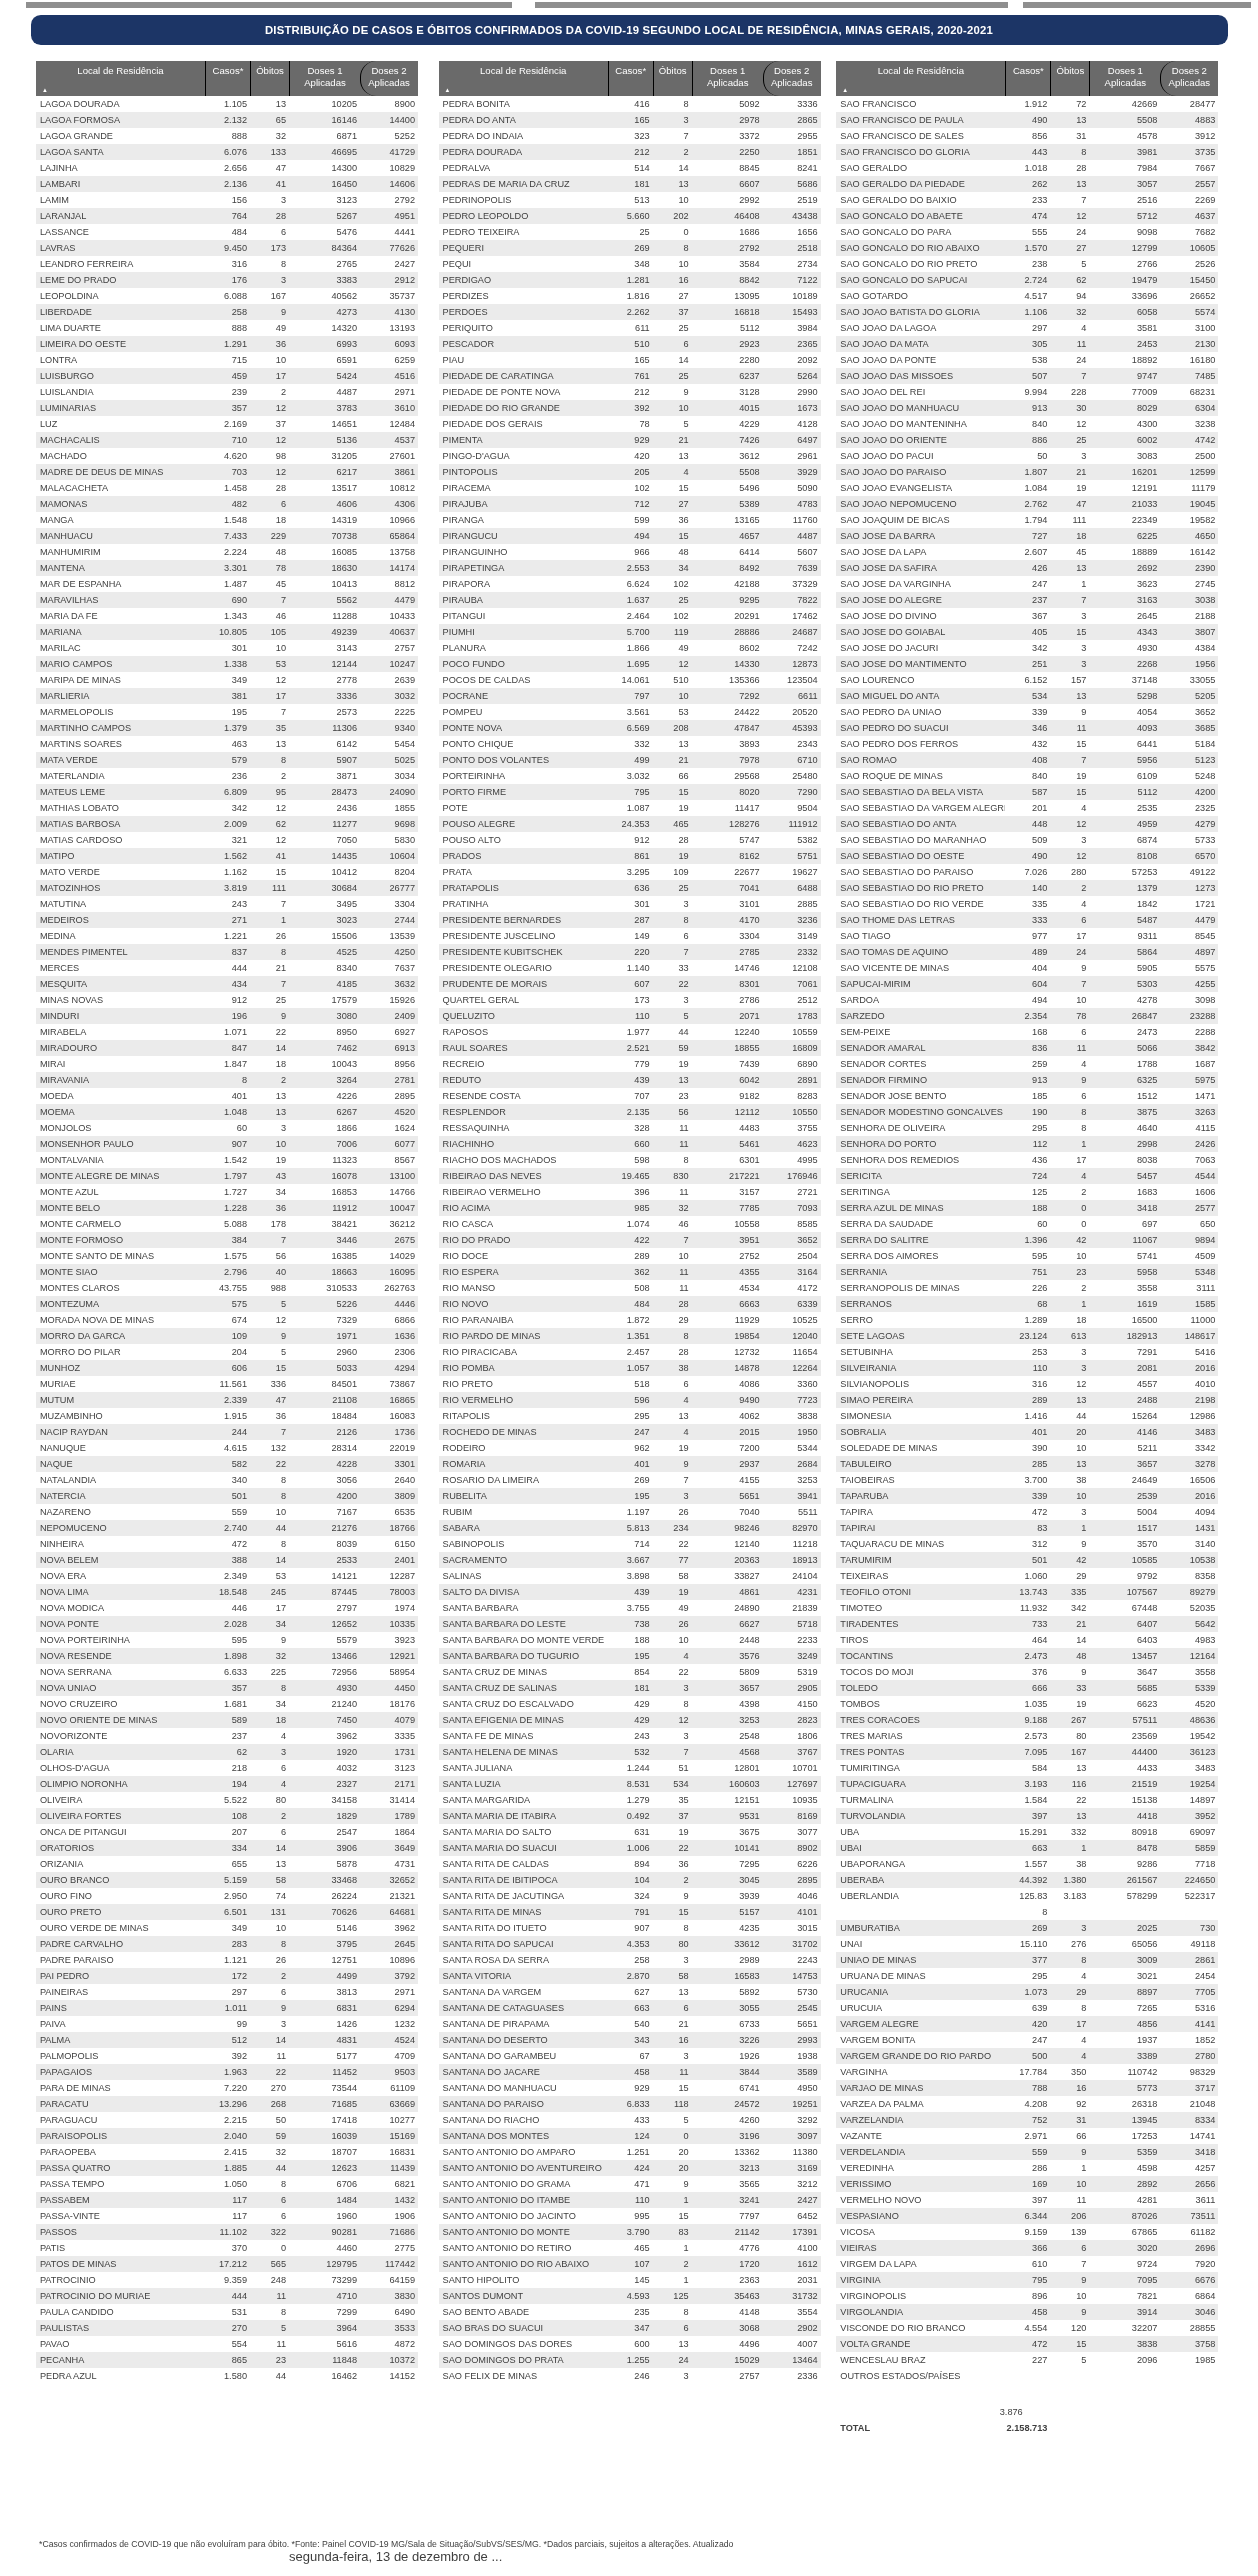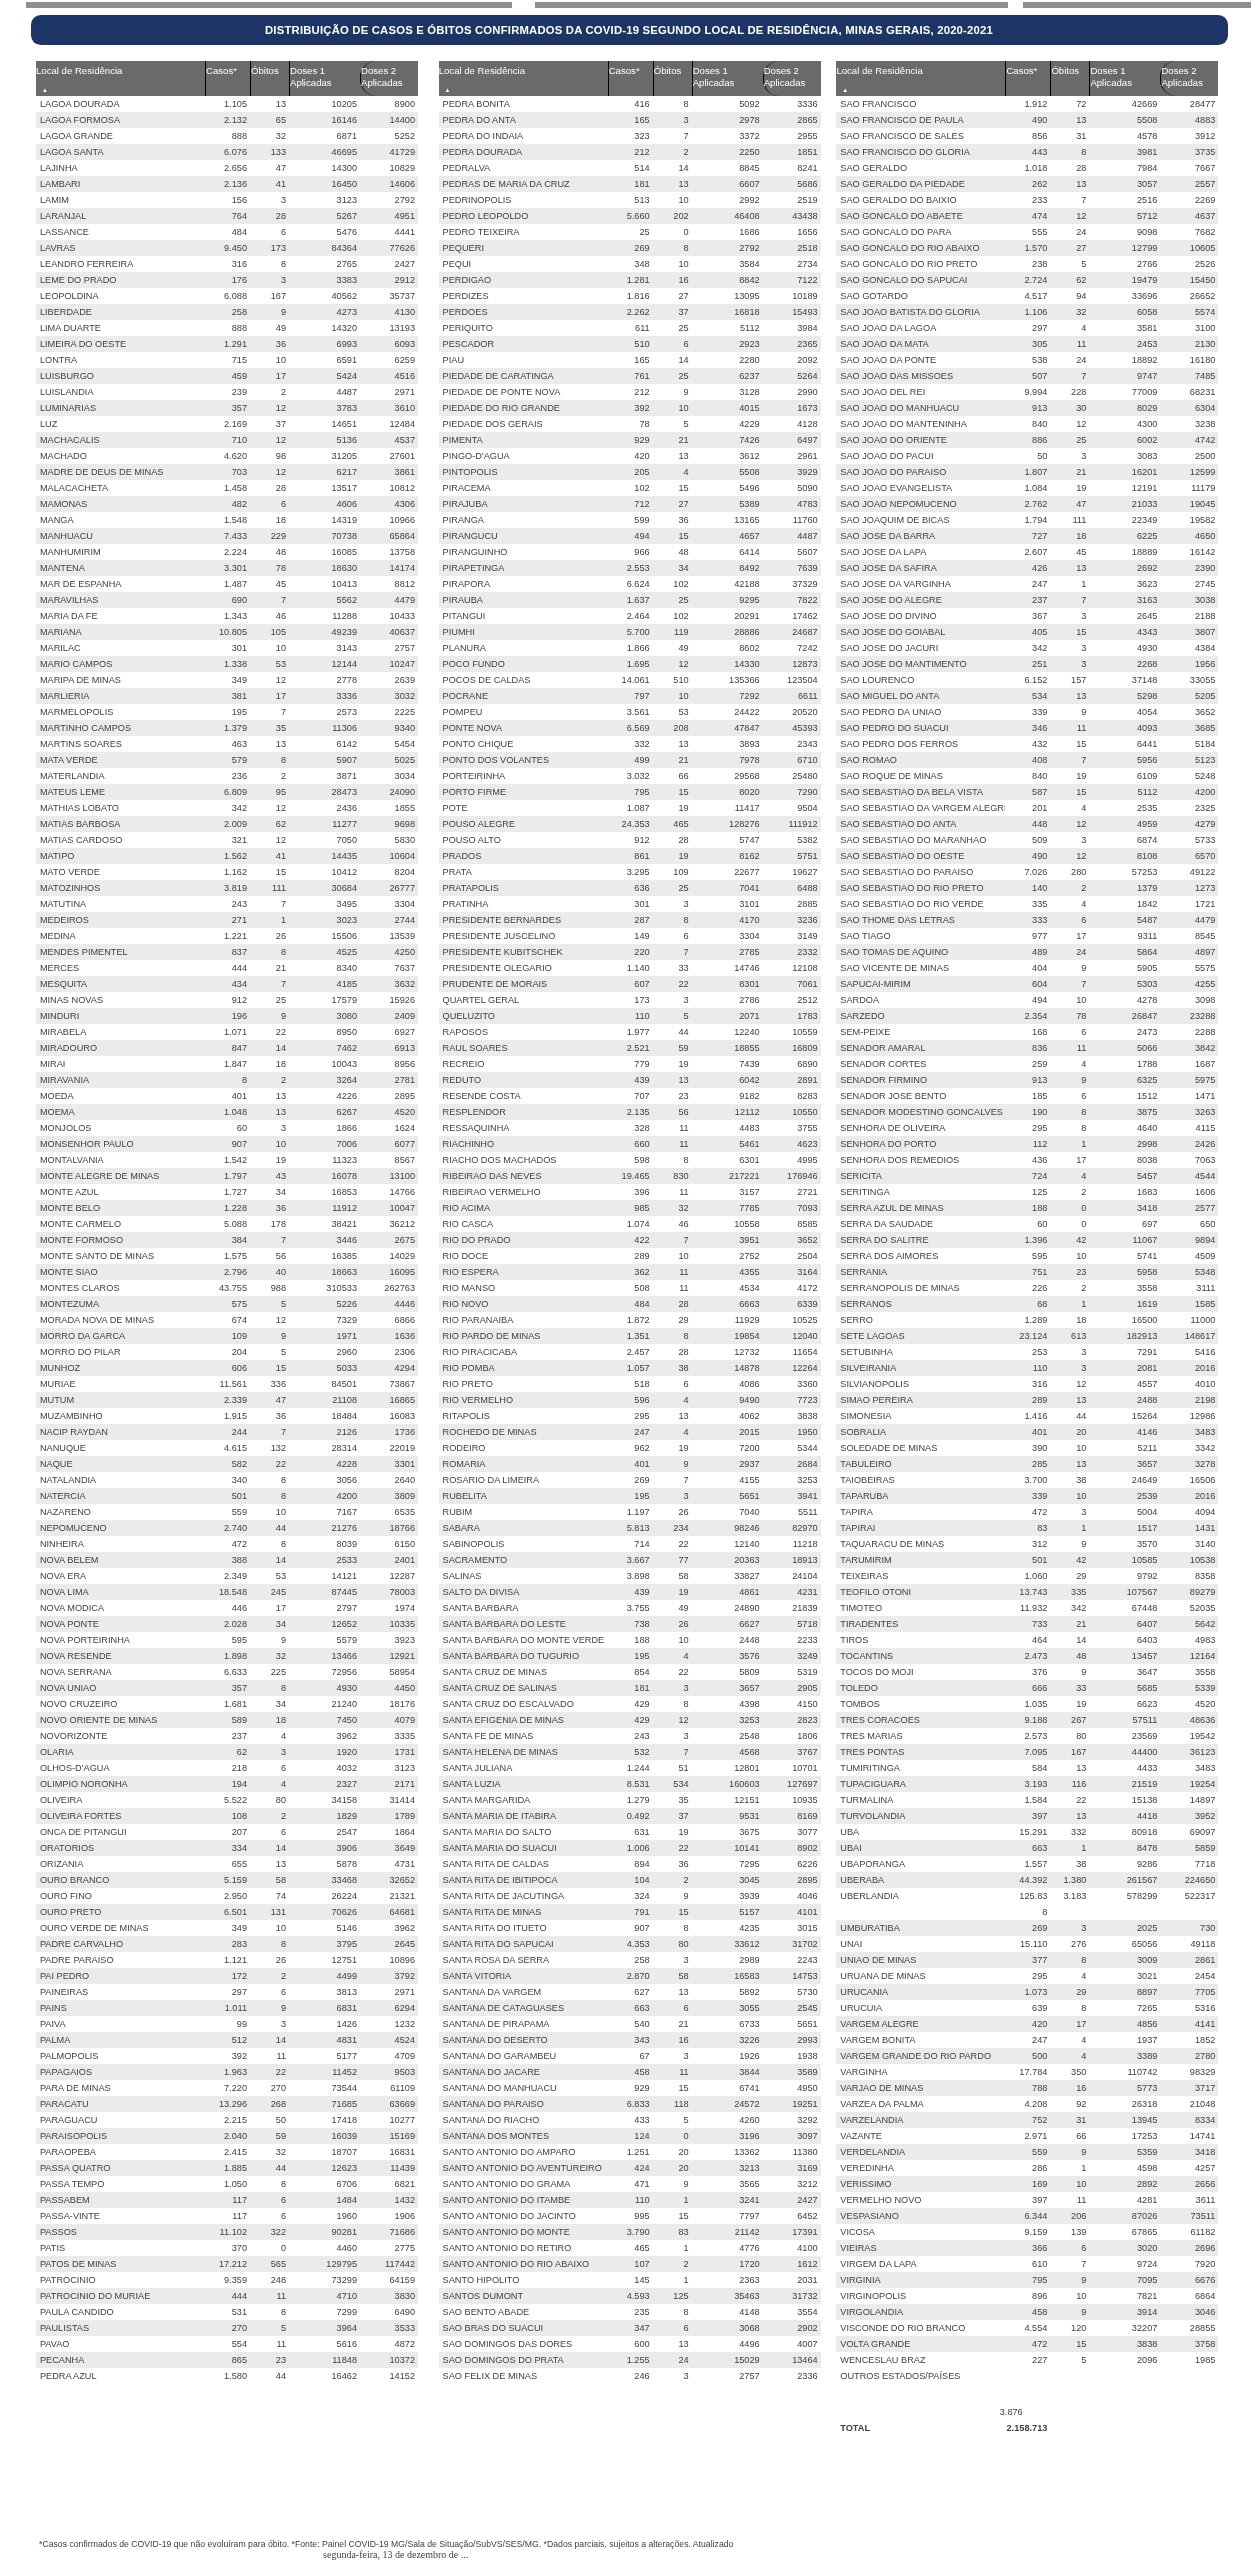--- a/index.html
+++ b/index.html
@@ -19,21 +19,21 @@
   }
   .tables{position:absolute;top:61px;left:0;display:flex;align-items:flex-start;}
   .tbl{width:382px;}
   .tbl.t0{margin-left:36px;}
   .tbl.t1{margin-left:20.7px;}
   .tbl.t2{margin-left:15.7px;}
   .thead{
     display:flex;background:#6a6a6a;color:#fff;height:35px;
     font-size:9.6px;position:relative;box-sizing:border-box;
   }
-  .th{box-sizing:border-box;padding-top:3.9px;text-align:left;line-height:11.8px;}
+  .th{box-sizing:border-box;padding-top:3.9px;text-align:center;line-height:11.8px;}
   .th + .th{border-left:1px solid #000000;}
   .th.local{width:169px;}
   .th.casos{width:45px;}
   .th.obitos{width:39px;}
   .th.d1{width:71px;}
   .th.d2{width:57px;border-radius:16px;}
   .sort{position:absolute;left:5.9px;bottom:2px;font-size:5.9px;line-height:5.9px;color:#fff;}
   .rows{width:382px;}
   .tr{display:flex;min-height:16px;line-height:16px;font-size:9.2px;color:#404040;background:#ffffff;}
   .tr:nth-child(even){background:#ebebeb;}
@@ -46,21 +46,21 @@
   .td.d2{width:57px;padding-right:2px;}
   .tr.row-outros{background:#ffffff !important;gap:27px;}
   .tr.row-total{background:#ffffff !important;font-weight:bold;}
   .tr.row-outros .td.casos{margin-right:-15.7px;margin-top:36px;}
   .tr.row-total .td.casos{margin-right:-23.6px;}
   .footer{
     position:absolute;left:39px;top:2539px;display:flex;align-items:center;
     color:#3f3f3f;white-space:nowrap;flex-direction:column;
   }
   .footer .note{font-size:8.7px;}
-  .footer .updated{font-size:10px;margin-left:19px;font-family:Liberation Serif, serif;}
+  .footer .updated{font-size:13px;margin-left:19px;}
 </style>
 </head>
 <body>
 
 <div class="strip s1"></div>
 <div class="strip s2"></div>
 <div class="strip s3"></div>
 
 <div class="title-bar">
   <span>DISTRIBUIÇÃO DE CASOS E ÓBITOS CONFIRMADOS DA COVID-19 SEGUNDO LOCAL DE RESIDÊNCIA, MINAS GERAIS, 2020-2021</span>

